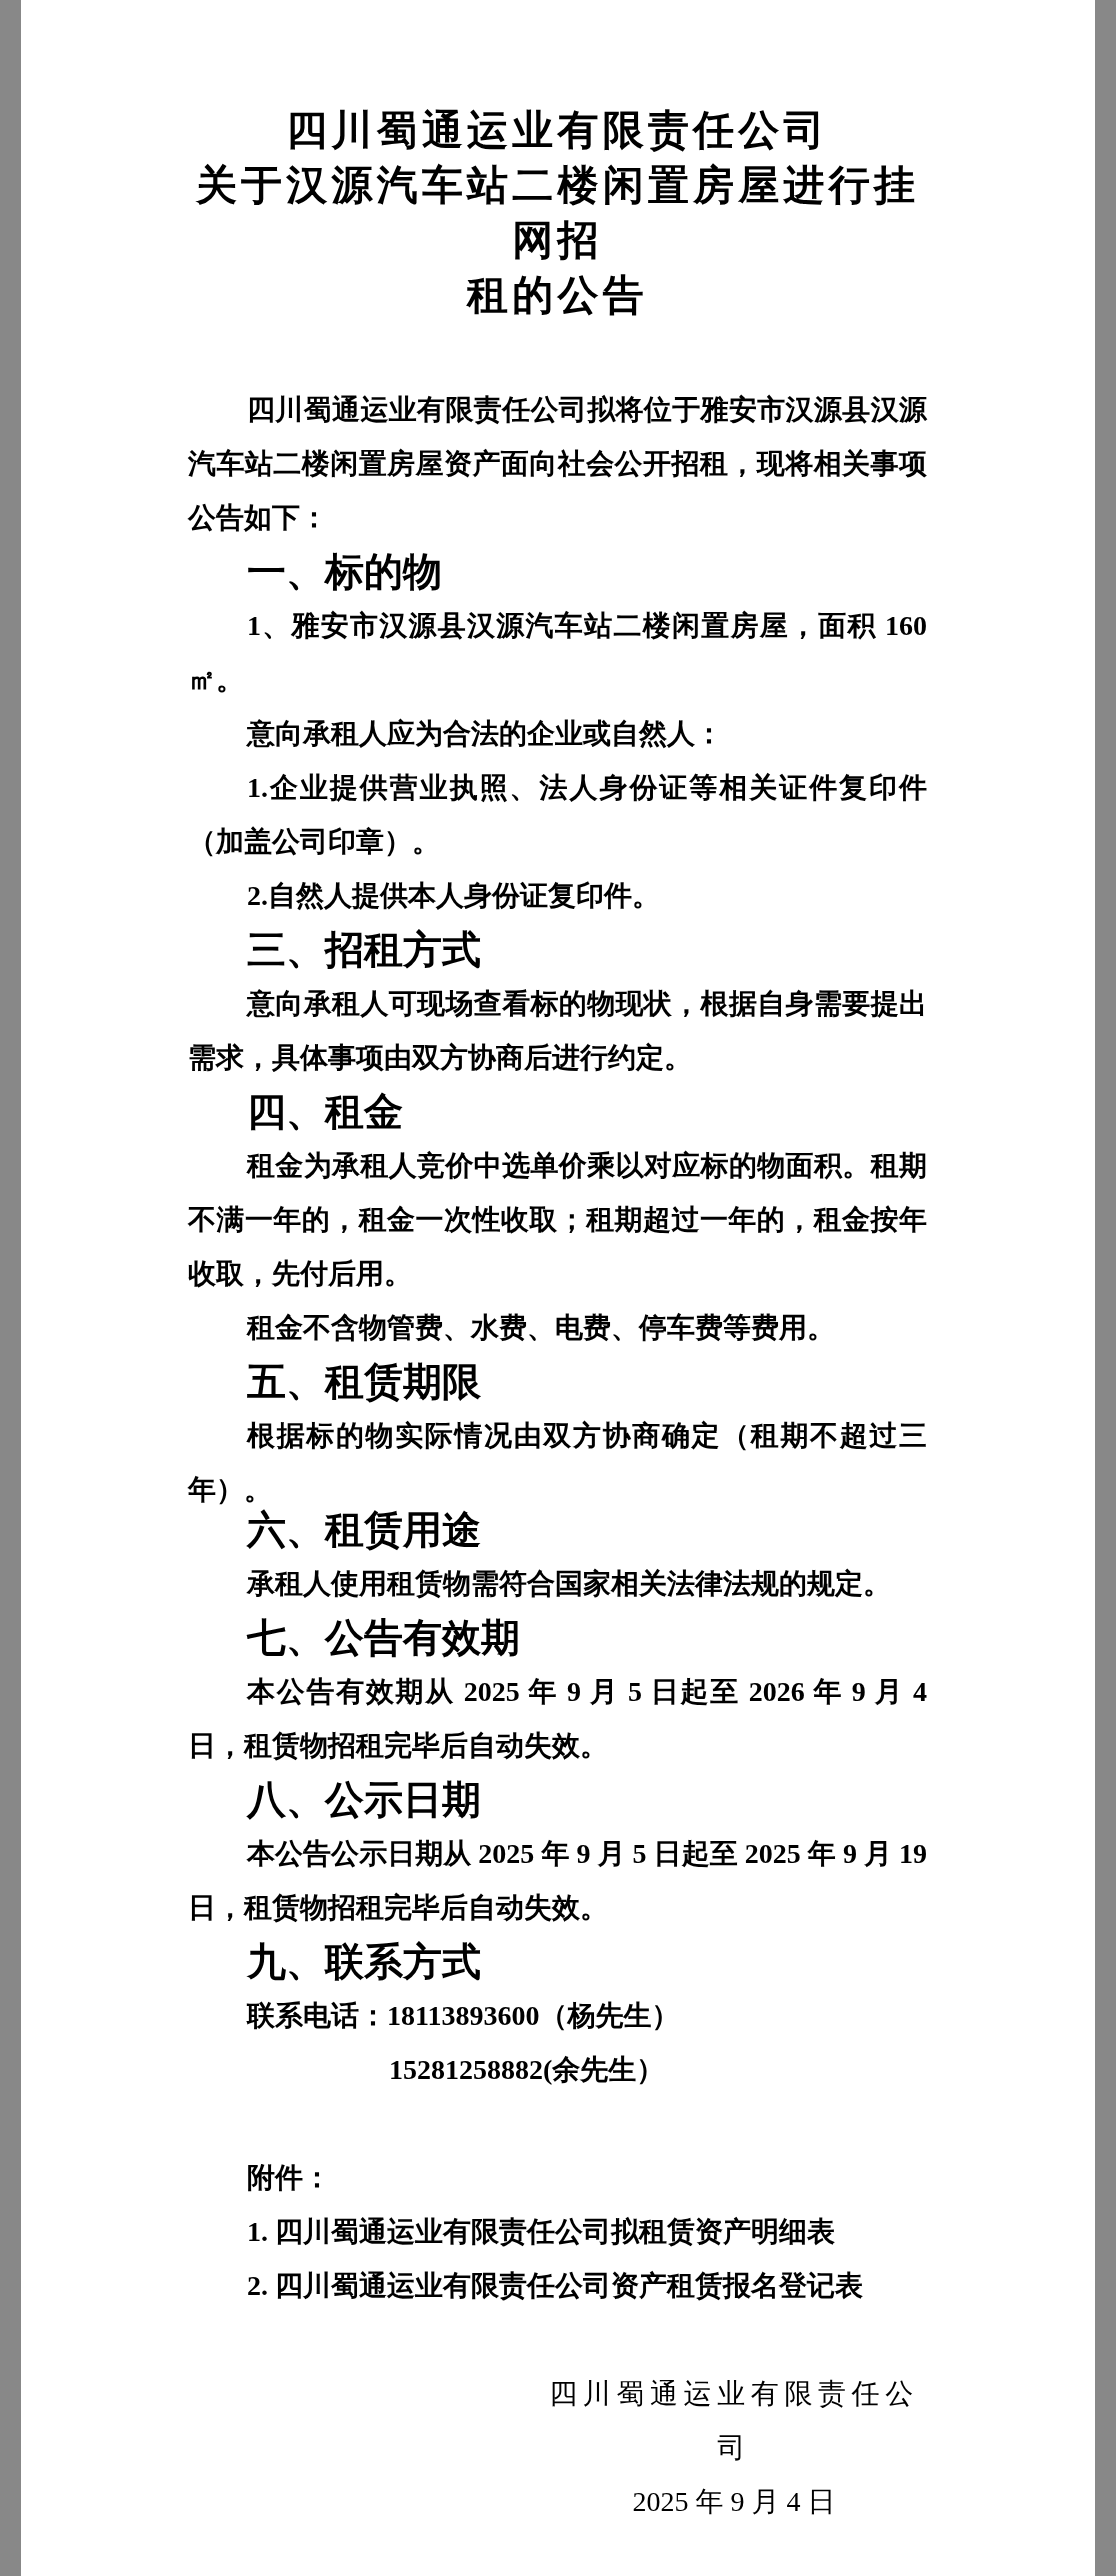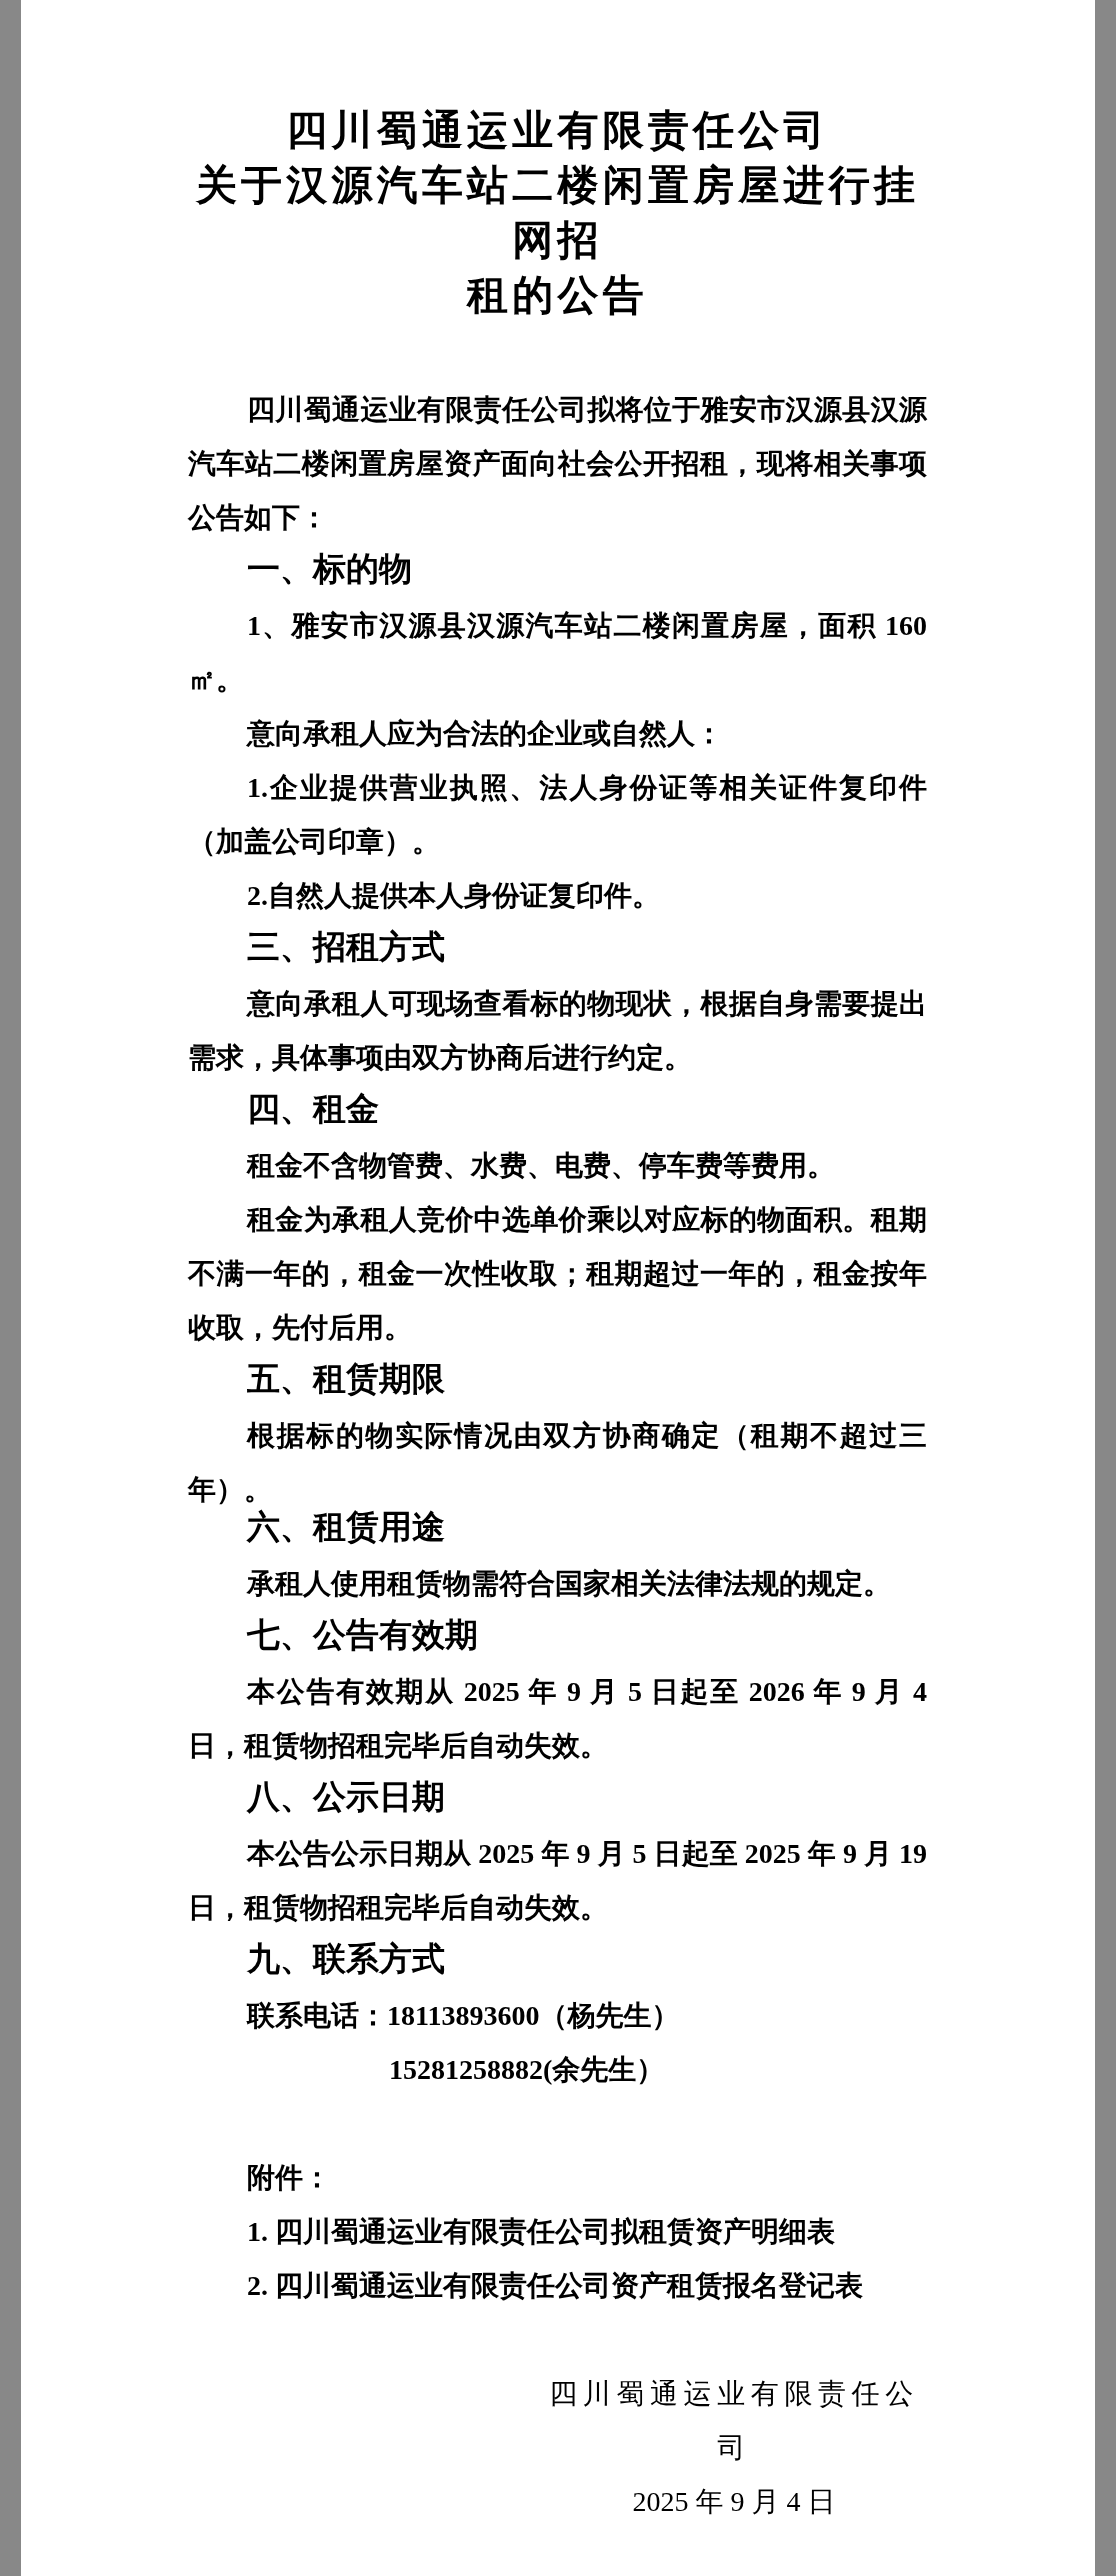--- a/index.html
+++ b/index.html
@@ -29,23 +29,23 @@
     font-size: 28px;
     line-height: 54px;
     text-align: justify;
     text-align-last: left;
     margin: 0;
     font-weight: bold;
   }
   .para { text-indent: 59px; }
   .para.phone2 { text-indent: 201px; }
   .sec-heading {
-    font-family: Liberation Mono, monospace;
+    font-family: Liberation Sans, sans-serif;
     font-weight: bold;
-    font-size: 33px;
+    font-size: 39px;
     line-height: 54px;
     text-indent: 59px;
     margin: 0;
   }
   .sec-heading.tight { margin-top: -14px; }
   .attachments { margin-top: 54px; }
   .signature-block {
     margin-top: 54px;
     padding-left: 353px;
     text-align: center;
@@ -80,22 +80,22 @@
 
     <div id="sections-container">
         <p class="sec-heading">一、标的物</p>
         <p class="para">1、雅安市汉源县汉源汽车站二楼闲置房屋，面积 160 ㎡。</p>
         <p class="para">意向承租人应为合法的企业或自然人：</p>
         <p class="para">1.企业提供营业执照、法人身份证等相关证件复印件（加盖公司印章）。</p>
         <p class="para">2.自然人提供本人身份证复印件。</p>
         <p class="sec-heading">三、招租方式</p>
         <p class="para">意向承租人可现场查看标的物现状，根据自身需要提出需求，具体事项由双方协商后进行约定。</p>
         <p class="sec-heading">四、租金</p>
+        <p class="para">租金为承租人竞价中选单价乘以对应标的物面积。租期不满一年的，租金一次性收取；租期超过一年的，租金按年收取，先付后用。</p>
         <p class="para">租金不含物管费、水费、电费、停车费等费用。</p>
-        <p class="para">租金为承租人竞价中选单价乘以对应标的物面积。租期不满一年的，租金一次性收取；租期超过一年的，租金按年收取，先付后用。</p>
         <p class="sec-heading">五、租赁期限</p>
         <p class="para">根据标的物实际情况由双方协商确定（租期不超过三年）。</p>
         <p class="sec-heading tight">六、租赁用途</p>
         <p class="para">承租人使用租赁物需符合国家相关法律法规的规定。</p>
         <p class="sec-heading">七、公告有效期</p>
         <p class="para">本公告有效期从 2025 年 9 月 5 日起至 2026 年 9 月 4 日，租赁物招租完毕后自动失效。</p>
         <p class="sec-heading">八、公示日期</p>
         <p class="para">本公告公示日期从 2025 年 9 月 5 日起至 2025 年 9 月 19 日，租赁物招租完毕后自动失效。</p>
         <p class="sec-heading">九、联系方式</p>
         <p class="para">联系电话：18113893600（杨先生）</p>

